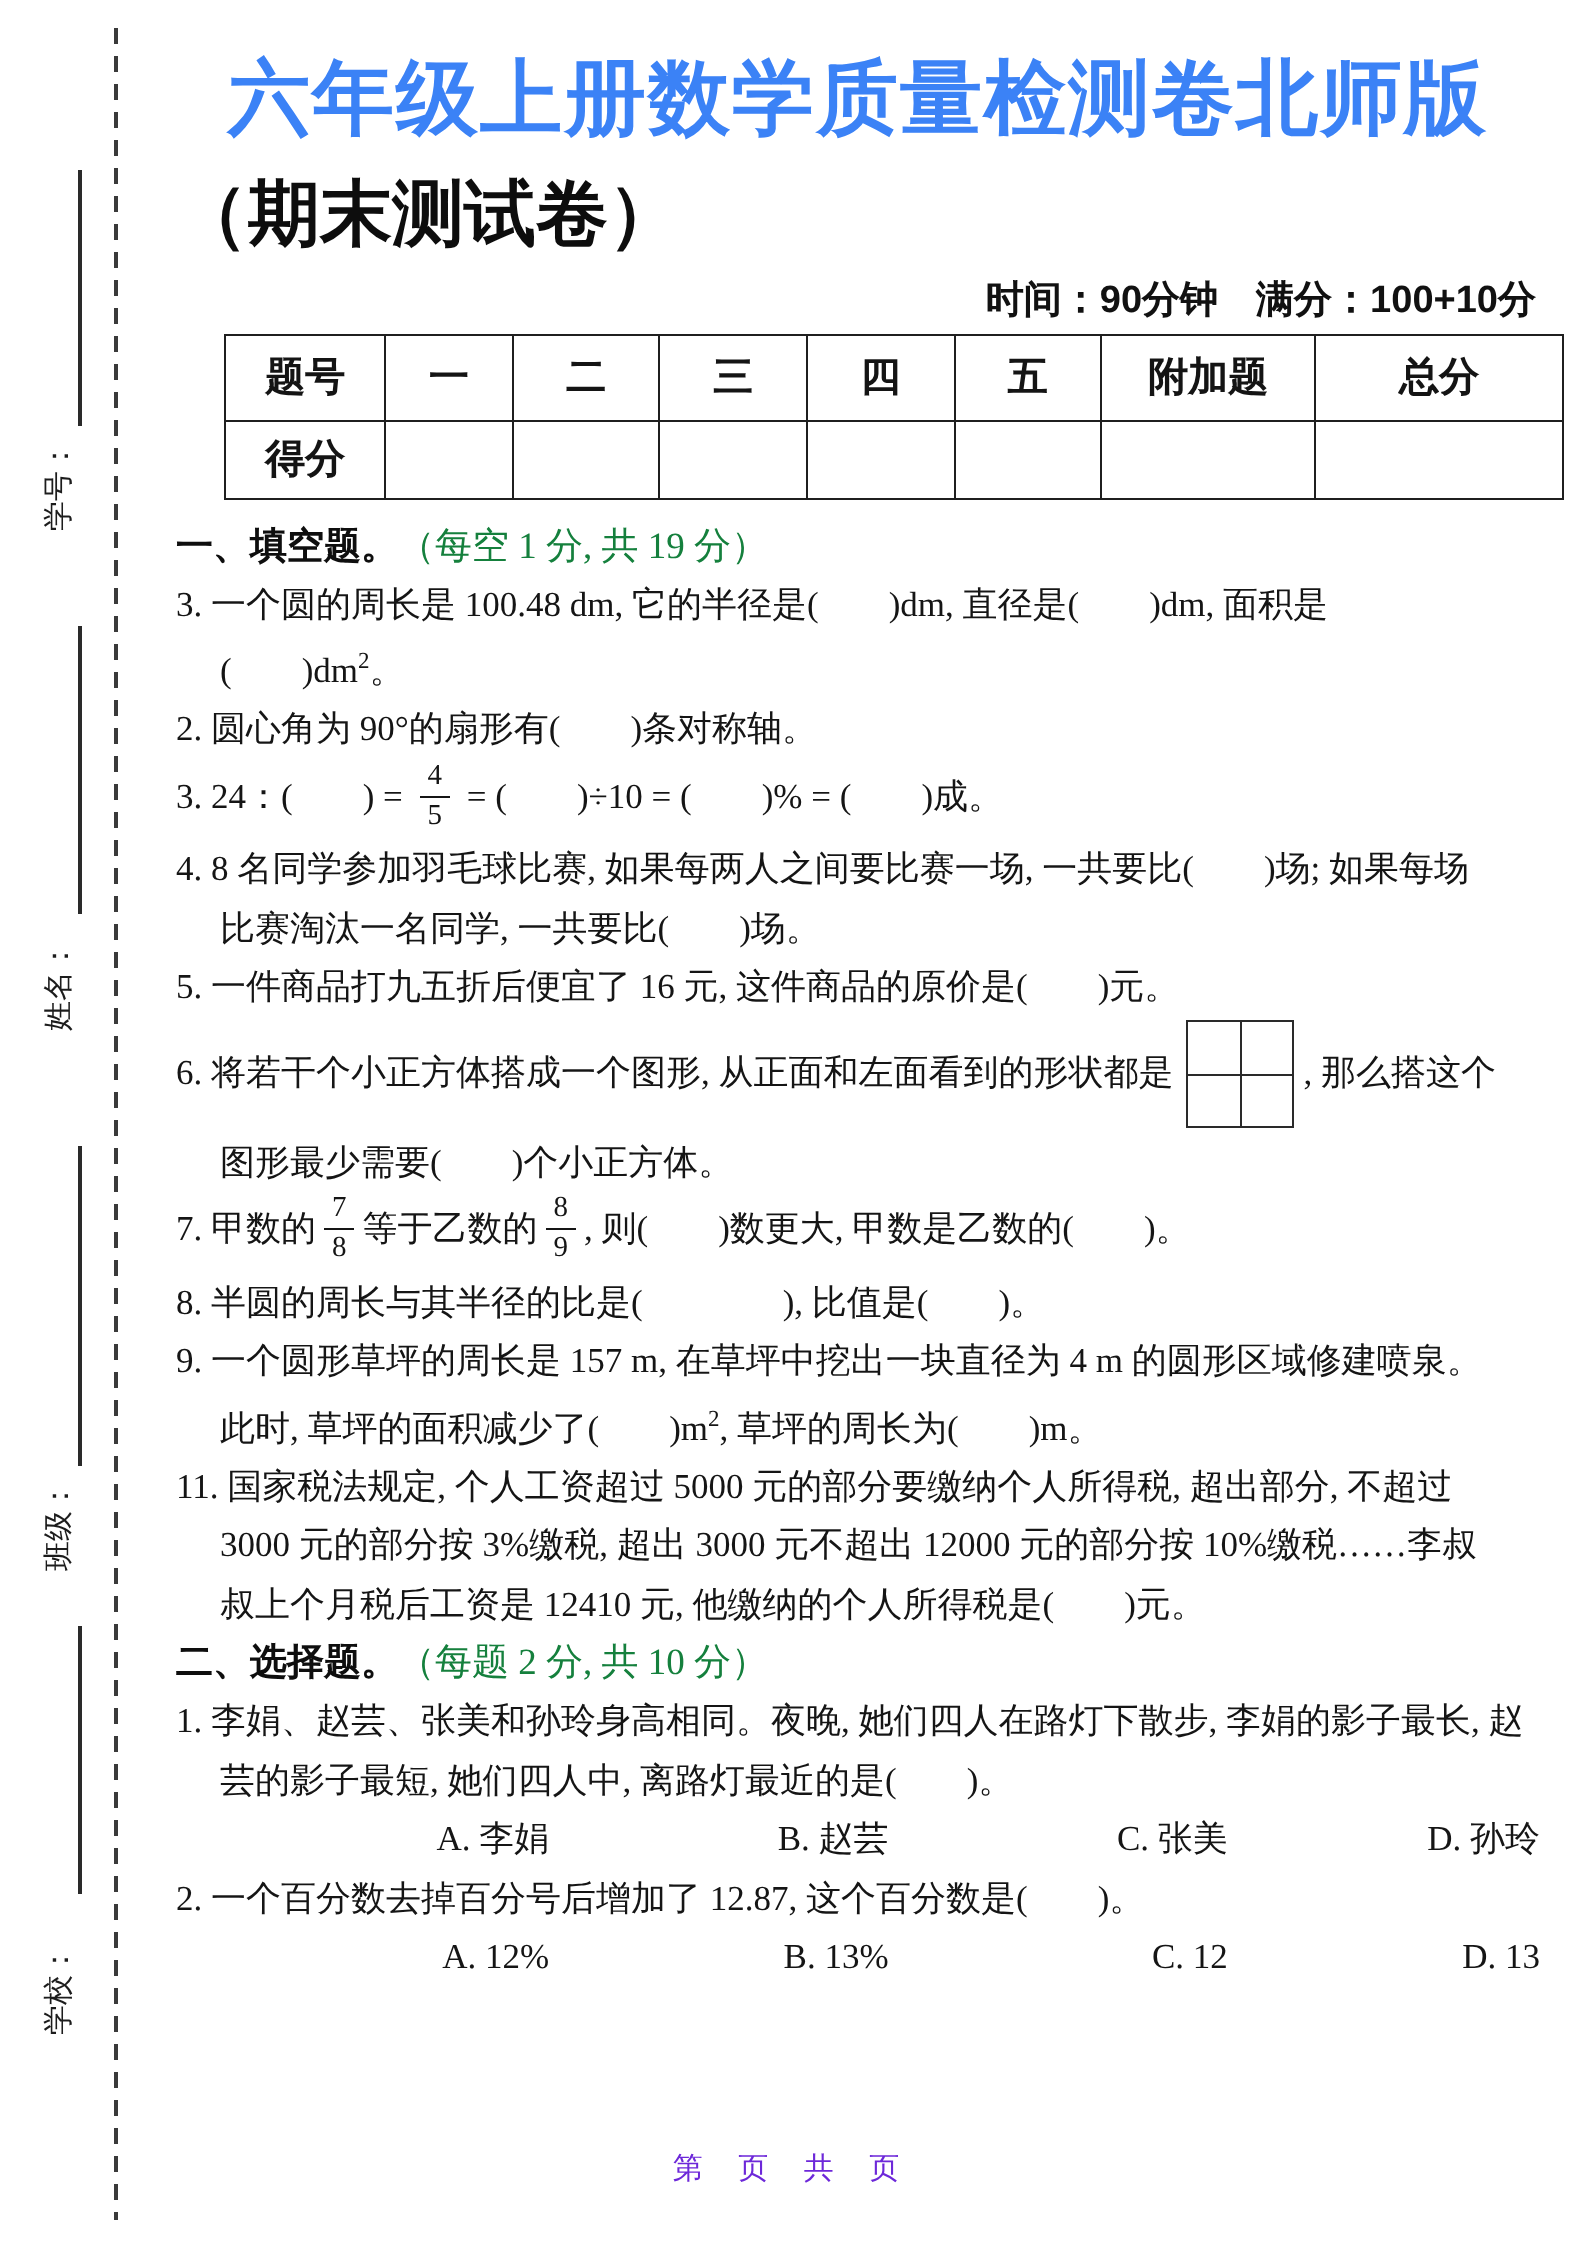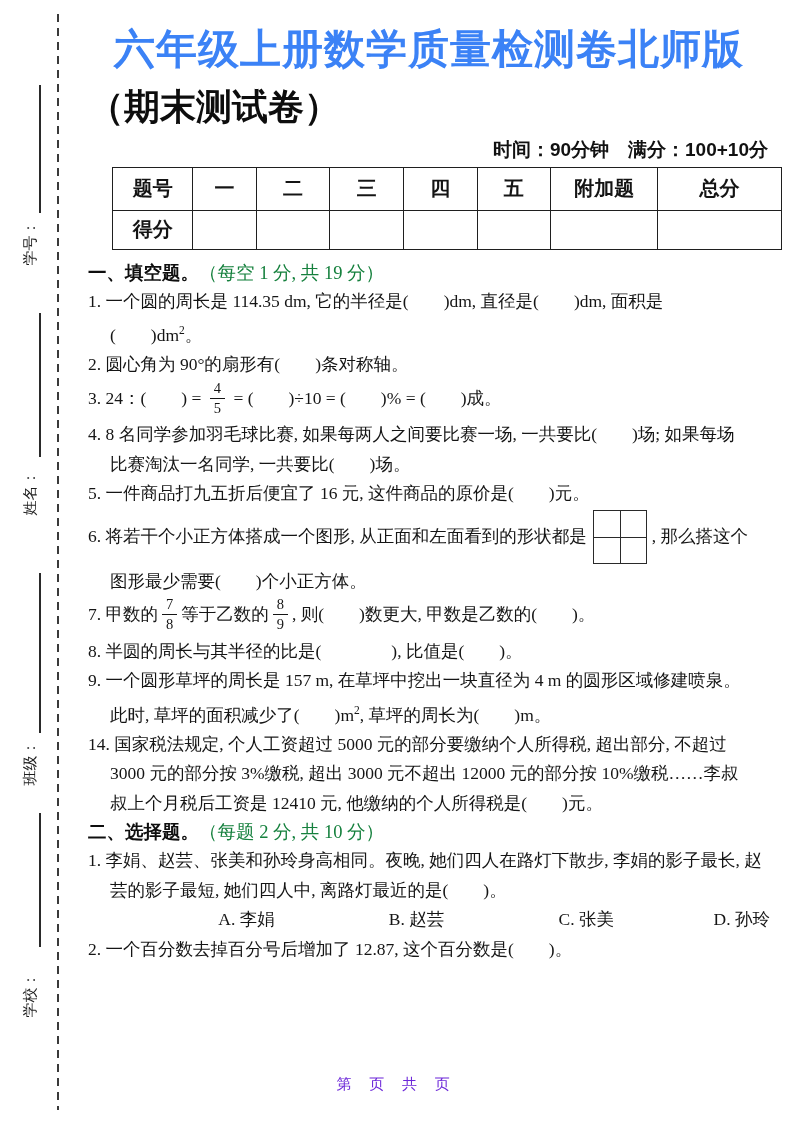--- a/index.html
+++ b/index.html
@@ -130,21 +130,21 @@
             <td>&nbsp;</td>
             <td>&nbsp;</td>
             <td>&nbsp;</td>
           </tr>
       </tbody>
     </table>
 
     <div id="sections">
         <div class="sec-head"><span class="sec-title">一、填空题。</span><span class="sec-note">（每空 1 分, 共 19 分）</span></div>
         <div class="q">
-          <div class="q-line">1. 一个圆的周长是 114.35 dm, 它的半径是(　　)dm, 直径是(　　)dm, 面积是</div>
+          <div class="q-line">3. 一个圆的周长是 100.48 dm, 它的半径是(　　)dm, 直径是(　　)dm, 面积是</div>
           <div class="q-line cont">(　　)dm<sup>2</sup>。</div>
         </div>
         <div class="q">
           <div class="q-line">2. 圆心角为 90°的扇形有(　　)条对称轴。</div>
         </div>
         <div class="q">
           <div class="q-line">3. 24：(　　) = <span class="frac"><span class="num">4</span><span class="den">5</span></span> = (　　)÷10 = (　　)% = (　　)成。</div>
         </div>
         <div class="q">
           <div class="q-line">4. 8 名同学参加羽毛球比赛, 如果每两人之间要比赛一场, 一共要比(　　)场; 如果每场</div>
@@ -161,35 +161,41 @@
           <div class="q-line">7. 甲数的<span class="frac"><span class="num">7</span><span class="den">8</span></span>等于乙数的<span class="frac"><span class="num">8</span><span class="den">9</span></span>, 则(　　)数更大, 甲数是乙数的(　　)。</div>
         </div>
         <div class="q">
           <div class="q-line">8. 半圆的周长与其半径的比是(　　　　), 比值是(　　)。</div>
         </div>
         <div class="q">
           <div class="q-line">9. 一个圆形草坪的周长是 157 m, 在草坪中挖出一块直径为 4 m 的圆形区域修建喷泉。</div>
           <div class="q-line cont">此时, 草坪的面积减少了(　　)m<sup>2</sup>, 草坪的周长为(　　)m。</div>
         </div>
         <div class="q">
-          <div class="q-line">14. 国家税法规定, 个人工资超过 5000 元的部分要缴纳个人所得税, 超出部分, 不超过</div>
+          <div class="q-line">11. 国家税法规定, 个人工资超过 5000 元的部分要缴纳个人所得税, 超出部分, 不超过</div>
           <div class="q-line cont">3000 元的部分按 3%缴税, 超出 3000 元不超出 12000 元的部分按 10%缴税……李叔</div>
           <div class="q-line cont">叔上个月税后工资是 12410 元, 他缴纳的个人所得税是(　　)元。</div>
         </div>
         <div class="sec-head"><span class="sec-title">二、选择题。</span><span class="sec-note">（每题 2 分, 共 10 分）</span></div>
         <div class="q">
           <div class="q-line">1. 李娟、赵芸、张美和孙玲身高相同。夜晚, 她们四人在路灯下散步, 李娟的影子最长, 赵</div>
           <div class="q-line cont">芸的影子最短, 她们四人中, 离路灯最近的是(　　)。</div>
           <div class="opts">
             <div class="opt">A. 李娟</div>
             <div class="opt">B. 赵芸</div>
             <div class="opt">C. 张美</div>
             <div class="opt">D. 孙玲</div>
           </div>
         </div>
         <div class="q">
           <div class="q-line">2. 一个百分数去掉百分号后增加了 12.87, 这个百分数是(　　)。</div>
+          <div class="opts">
+            <div class="opt">A. 12%</div>
+            <div class="opt">B. 13%</div>
+            <div class="opt">C. 12</div>
+            <div class="opt">D. 13</div>
+          </div>
         </div>
       </div>
   </div>
 
   <div class="footer">第 页 共 页</div>
 </div>
 
 </body></html>

